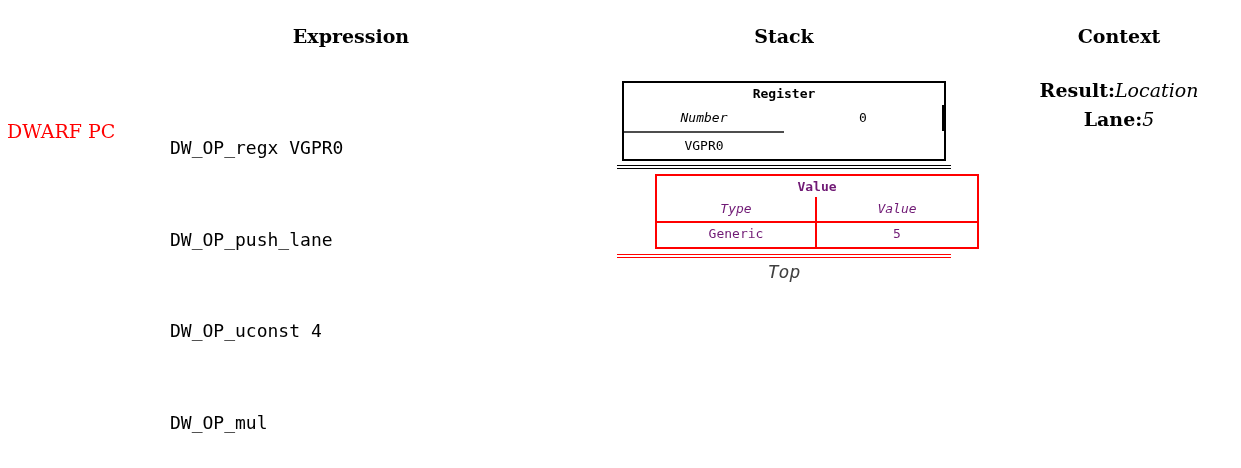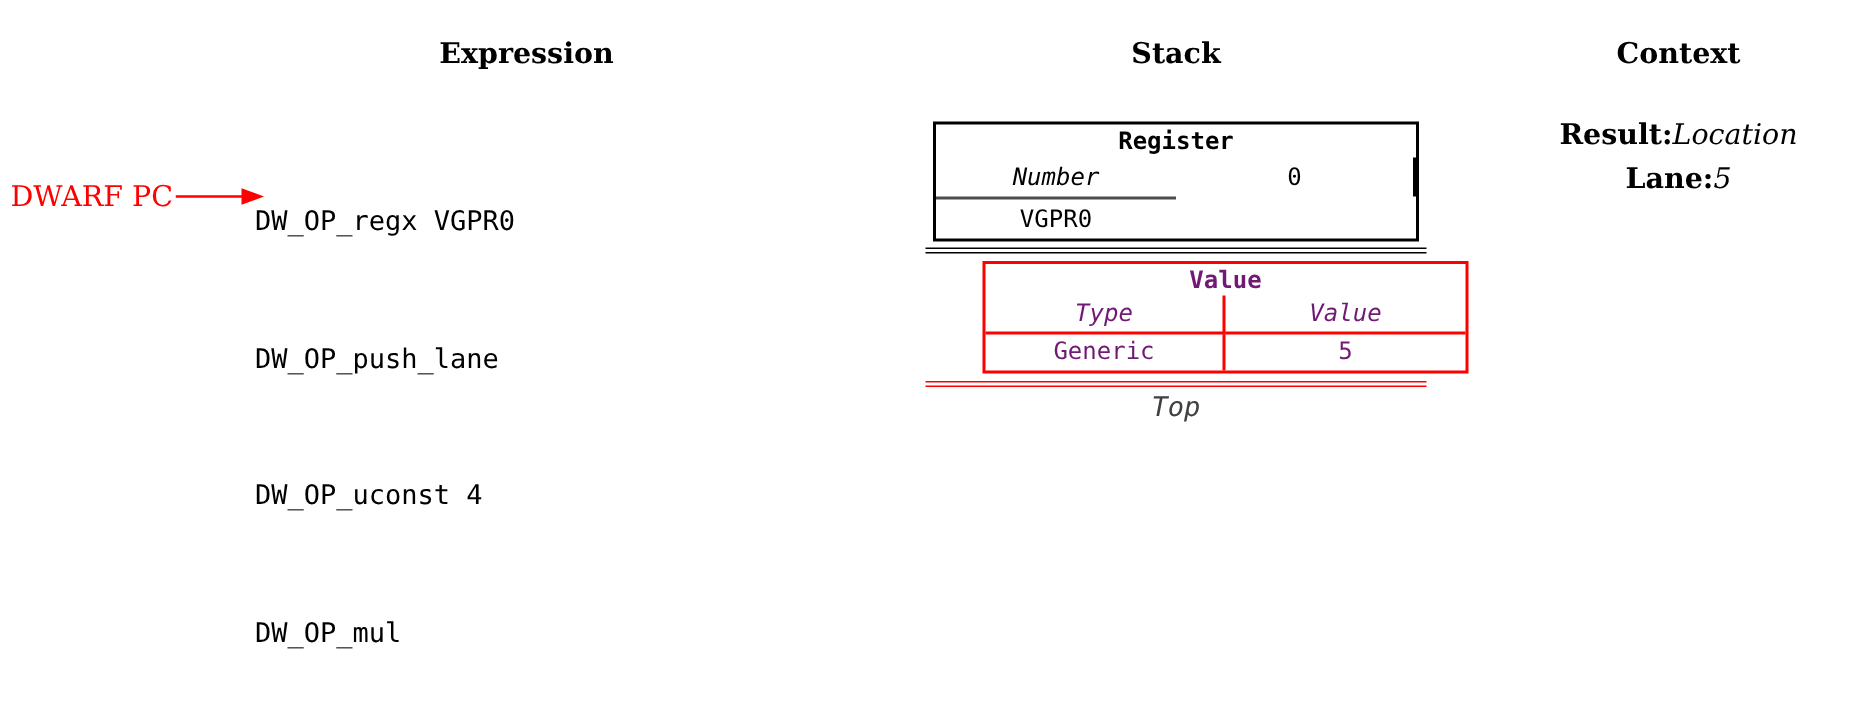--- a/index.html
+++ b/index.html
@@ -42,37 +42,38 @@
 
   
   .dwarf-pc {
     position: absolute;
     left: 7px;
     top: 120px;
     height: 22px;
     display: flex;
     align-items: center;
     color: #ff0000;
+    flex-direction: column;
   }
   .dwarf-pc-label {
     font-family: "DejaVu Serif", serif;
     font-size: 19px;
     line-height: 22px;
     white-space: nowrap;
   }
   .dwarf-pc-arrow { margin-left: 2px; display: block; }
 
   
   .stbl {
     position: absolute;
     left: 622px;
     width: 324px;
     border: 2px solid #000;
     background: #fff;
-    font-size: 16px;
+    font-size: 13px;
     text-align: center;
   }
   .stbl-black { top: 81px; border-color: #000000; color: #000000; }
   .stbl-red   { top: 174px; border-color: #ff0000; color: #701a75; margin-left: 33px; }
 
   .stbl-title { font-weight: bold; height: 21px; line-height: 21px; }
   .stbl-black .stbl-title { height: 22px; line-height: 22px; }
 
   .stbl-grid { display: grid; grid-template-columns: 1fr 1fr; }
   .cell { overflow: hidden; }

